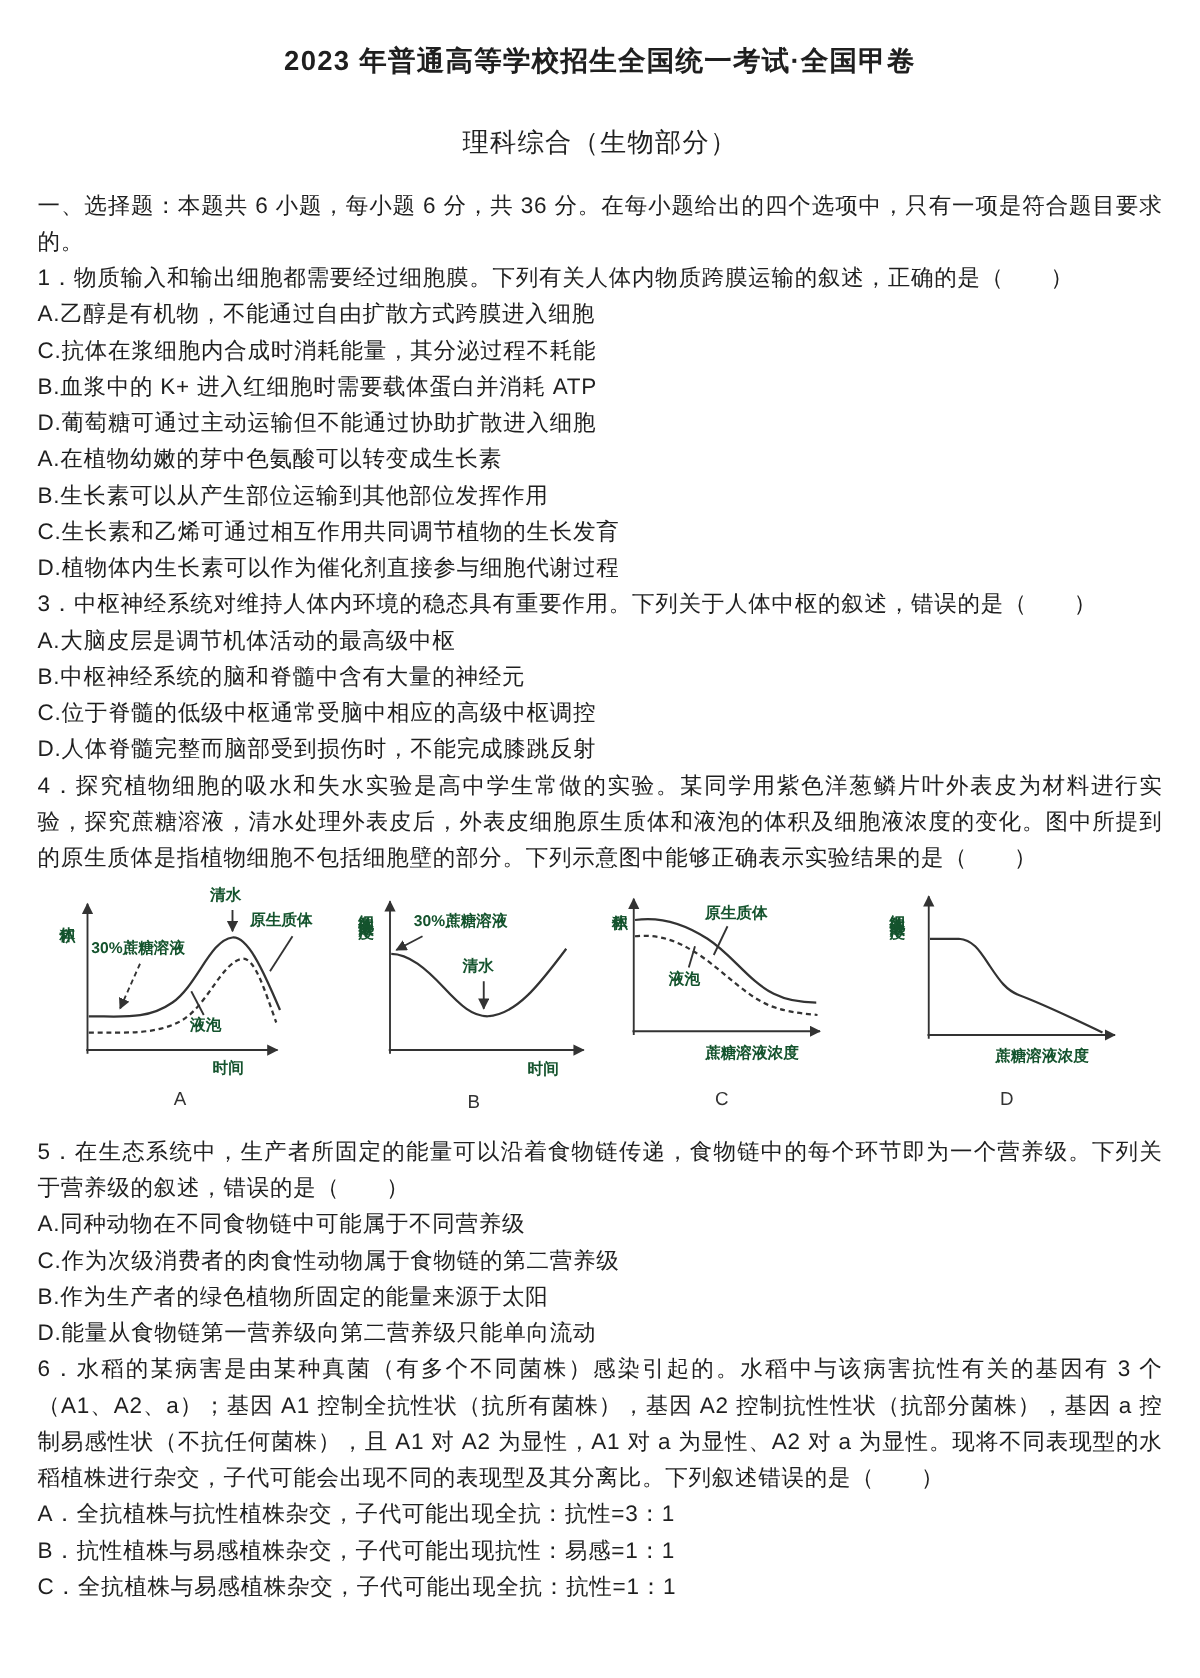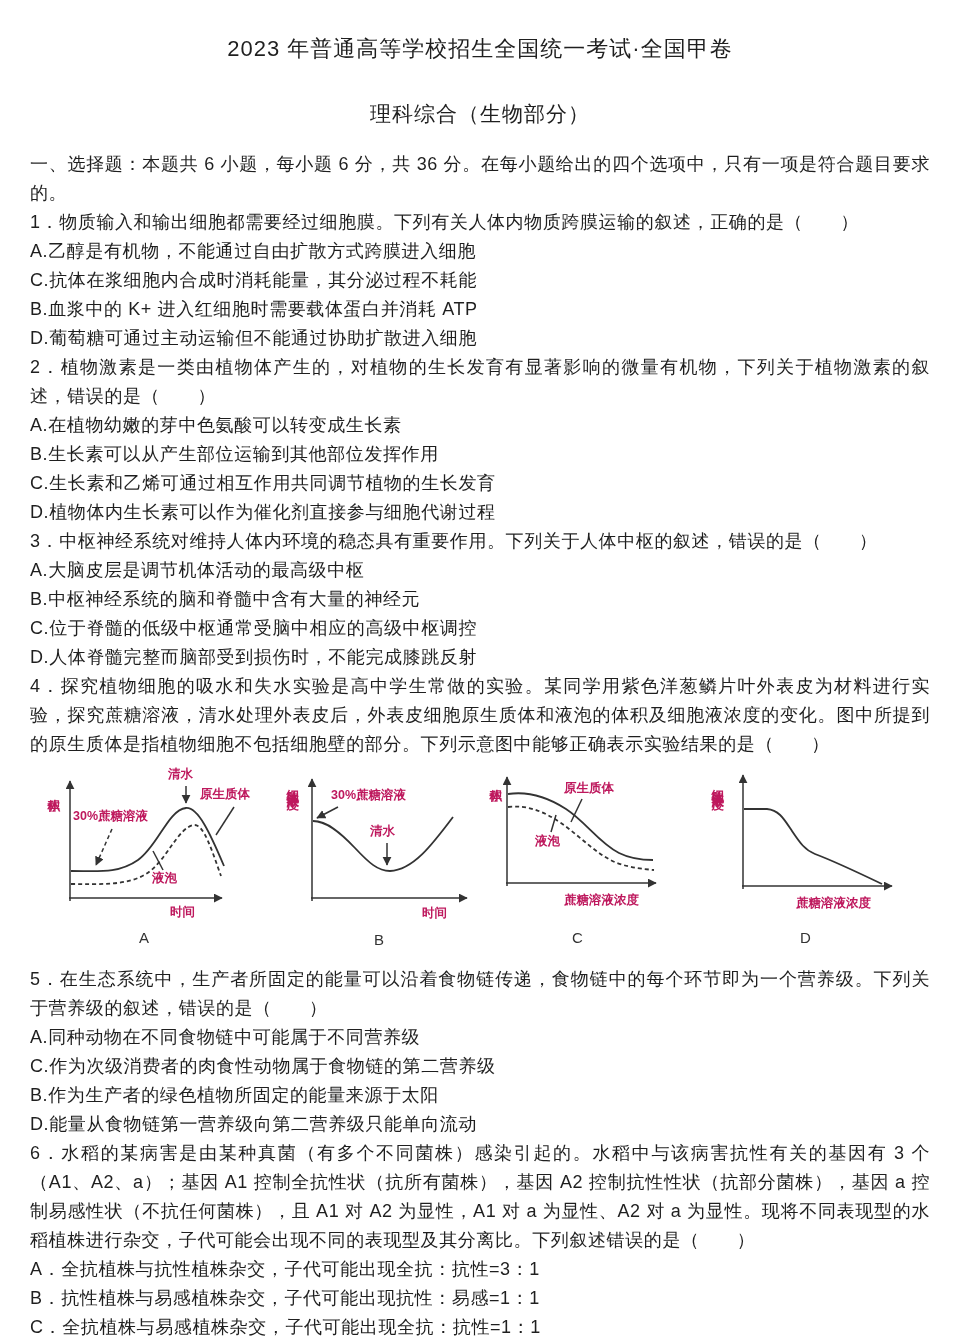--- a/index.html
+++ b/index.html
@@ -10,21 +10,21 @@
   }
   .page {
     width: 960px;
     min-height: 1342px;
     margin: 0 auto;
     background: #ffffff;
     padding: 24px 30px 24px;
   }
   .title {
     font-size: 22px;
-    font-weight: 400;
+    font-weight: 700;
     text-align: center;
     margin: 10px 0 0 0;
     letter-spacing: 1px;
   }
   .subtitle {
     font-size: 21px;
     font-weight: 400;
     text-align: center;
     margin: 36px 0 22px 0;
     letter-spacing: 1px;
@@ -46,21 +46,21 @@
   .fig { position: absolute; top: 0; height: 196px; }
   .fig svg { position: absolute; left: 0; top: 0; }
   .fig-a { left: 10px;  width: 235px; }
   .fig-b { left: 255px; width: 195px; }
   .fig-c { left: 450px; width: 205px; }
   .fig-d { left: 660px; width: 245px; }
   .lbl {
     position: absolute;
     font-size: 12.5px;
     font-weight: 700;
-    color: #be185d;
+    color: #14532d;
     white-space: nowrap;
     line-height: 1.1;
   }
   .vlbl {
     writing-mode: vertical-rl;
     text-orientation: upright;
     letter-spacing: 2px;
   }
   .fig-letter {
     position: absolute;
@@ -84,21 +84,20 @@
 
   <section class="qblock">
     <p class="para">1．物质输入和输出细胞都需要经过细胞膜。下列有关人体内物质跨膜运输的叙述，正确的是（　　）</p>
     <p class="para">A.乙醇是有机物，不能通过自由扩散方式跨膜进入细胞</p>
     <p class="para">C.抗体在浆细胞内合成时消耗能量，其分泌过程不耗能</p>
     <p class="para">B.血浆中的 K+ 进入红细胞时需要载体蛋白并消耗 ATP</p>
     <p class="para">D.葡萄糖可通过主动运输但不能通过协助扩散进入细胞</p>
   </section>
 
   <section class="qblock">
-    <p class="para">2．植物激素是一类由植物体产生的，对植物的生长发育有显著影响的微量有机物，下列关于植物激素的叙述，错误的是（　　）</p>
     <p class="para">A.在植物幼嫩的芽中色氨酸可以转变成生长素</p>
     <p class="para">B.生长素可以从产生部位运输到其他部位发挥作用</p>
     <p class="para">C.生长素和乙烯可通过相互作用共同调节植物的生长发育</p>
     <p class="para">D.植物体内生长素可以作为催化剂直接参与细胞代谢过程</p>
   </section>
 
   <section class="qblock">
     <p class="para">3．中枢神经系统对维持人体内环境的稳态具有重要作用。下列关于人体中枢的叙述，错误的是（　　）</p>
     <p class="para">A.大脑皮层是调节机体活动的最高级中枢</p>
     <p class="para">B.中枢神经系统的脑和脊髓中含有大量的神经元</p>

